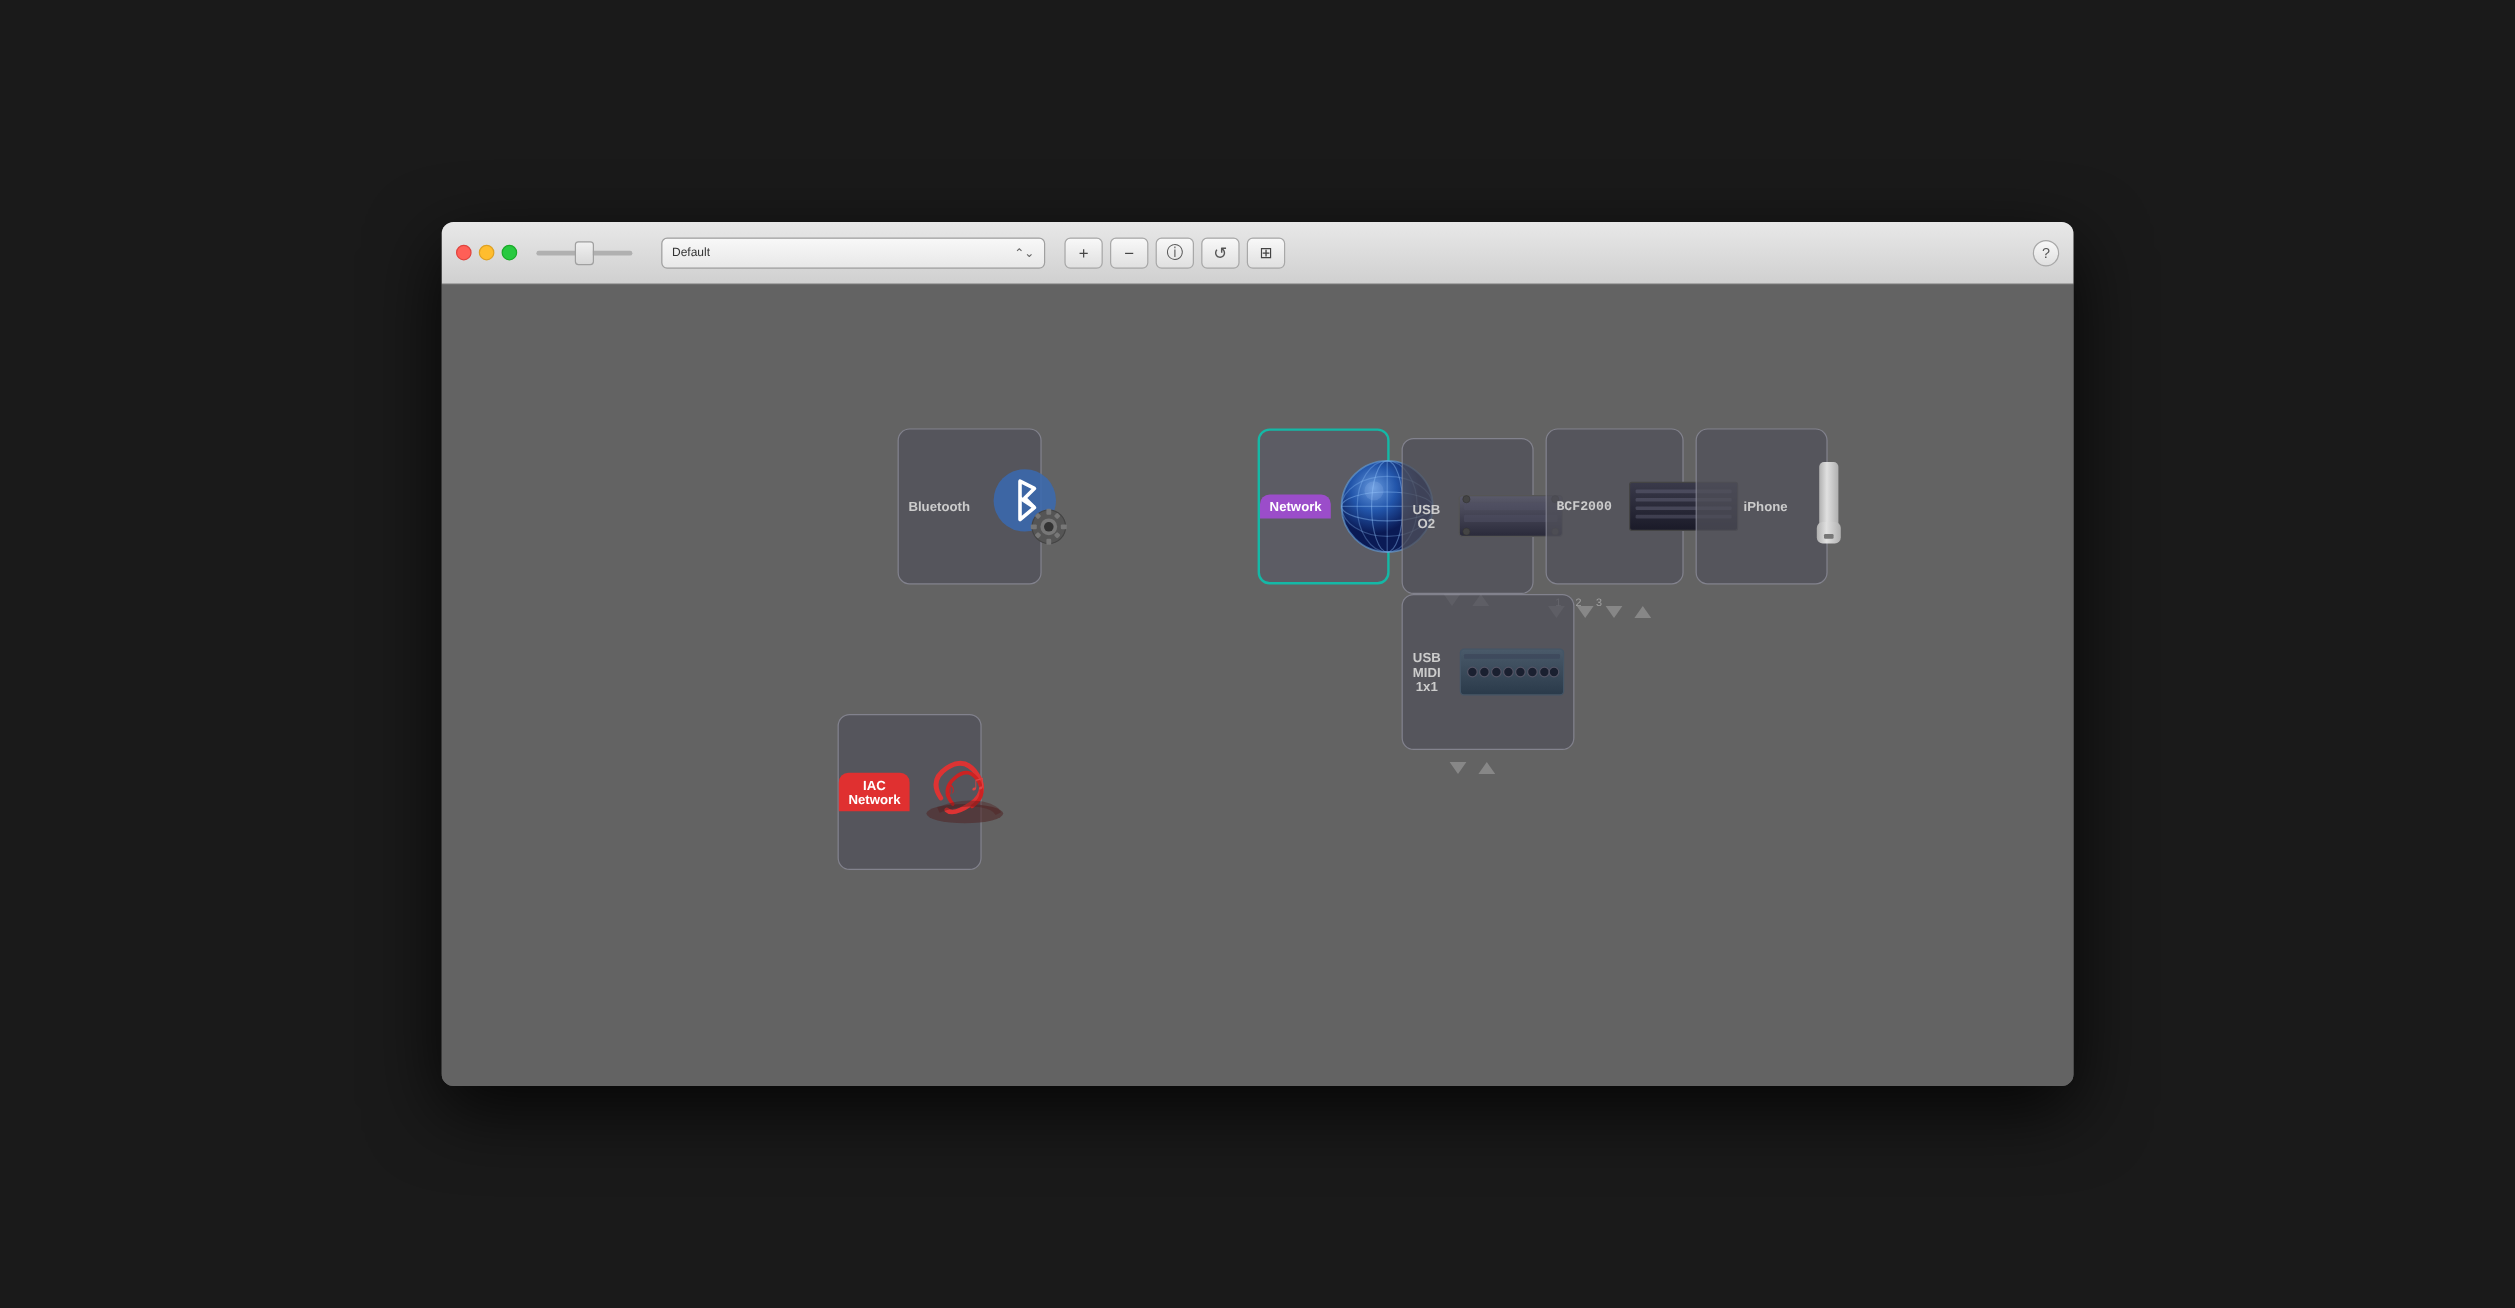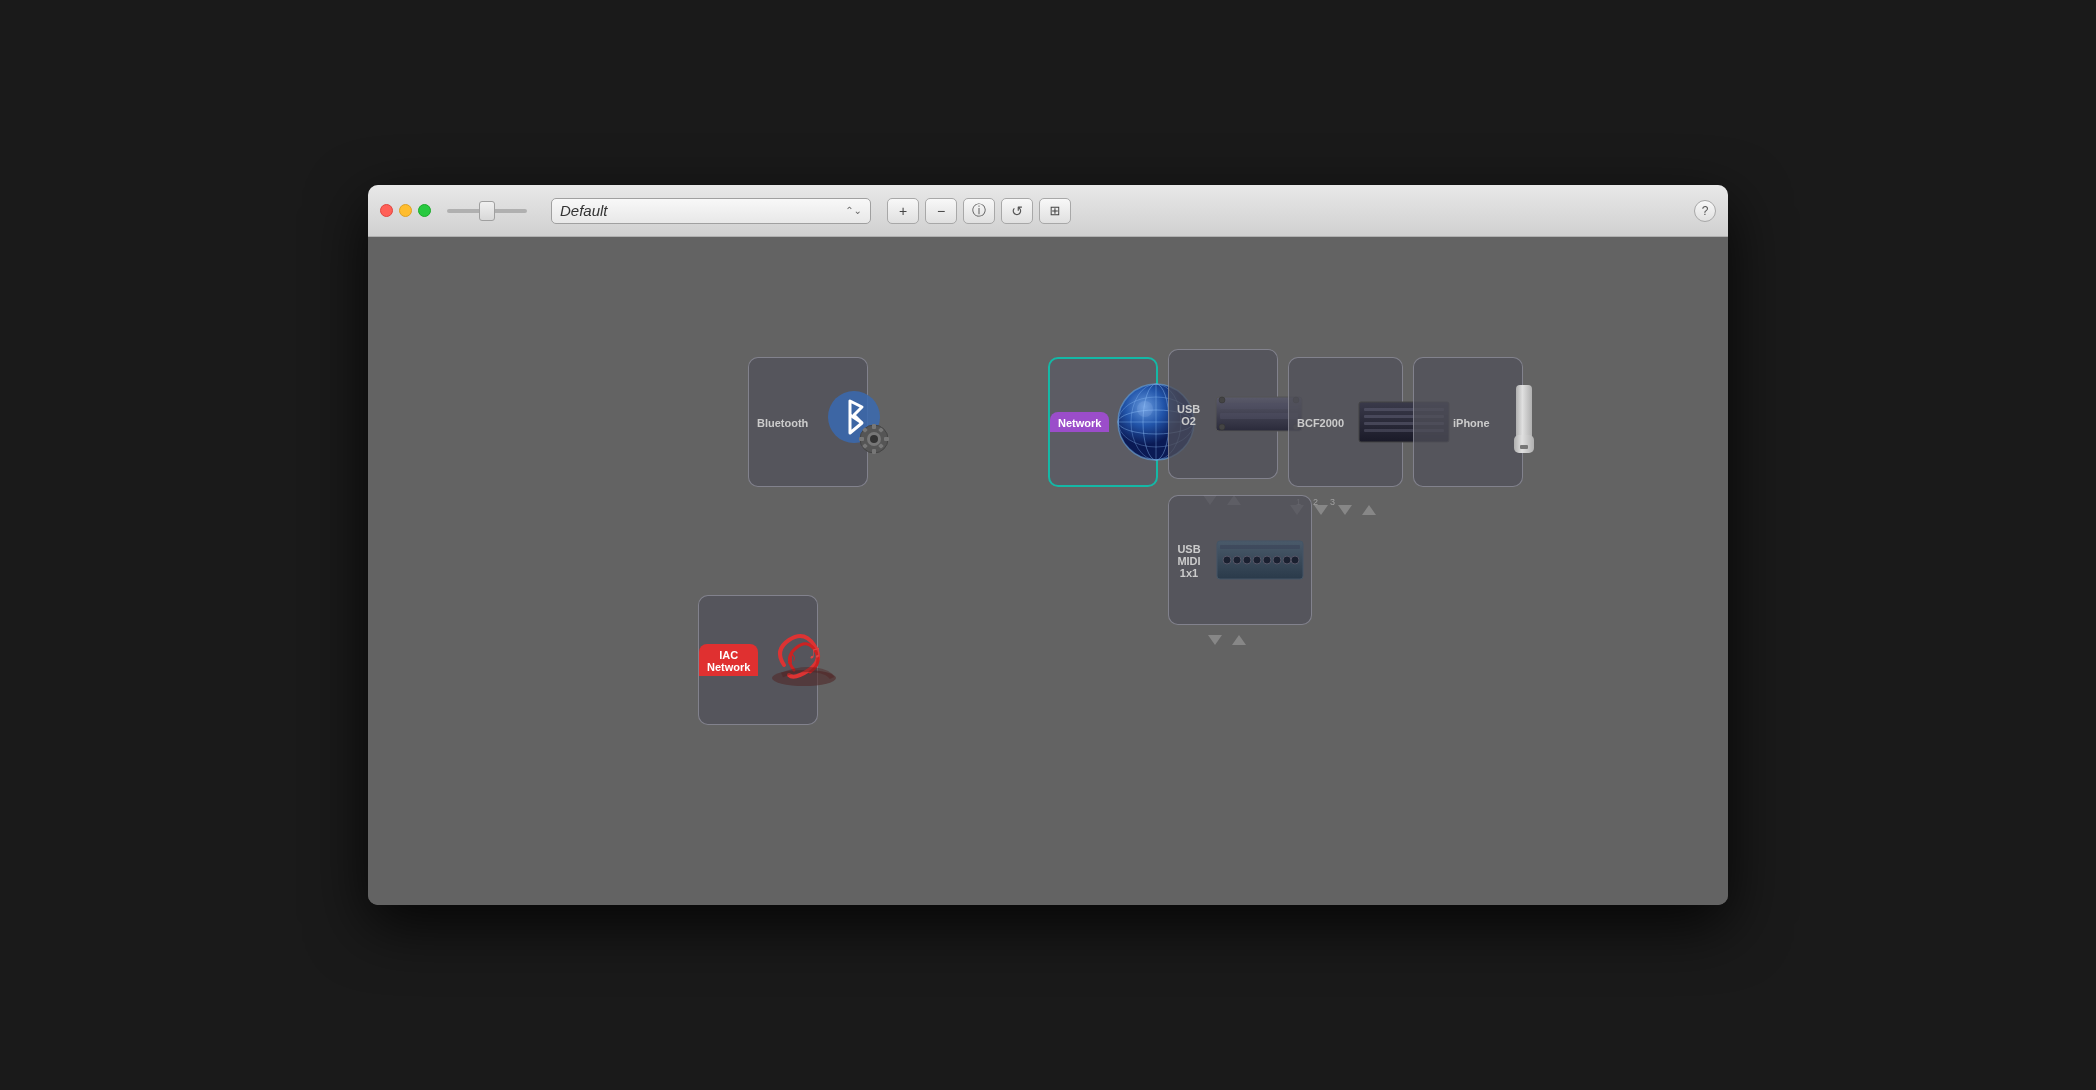--- a/index.html
+++ b/index.html
@@ -92,23 +92,22 @@
       border: 1px solid #a0a0a0;
       border-radius: 5px;
       display: flex;
       align-items: center;
       justify-content: space-between;
       padding: 0 8px;
       cursor: pointer;
     }
 
     .dropdown-label {
-      font-size: 15px;
+      font-size: 10px;
       color: #333;
-      font-style: italic;
     }
 
     .dropdown-arrow {
       color: #666;
       font-size: 10px;
     }
 
     .toolbar-buttons {
       display: flex;
       gap: 6px;
@@ -394,21 +393,21 @@
 
           <line x1="41" y1="3" x2="41" y2="79" stroke="rgba(150,200,255,0.35)" stroke-width="1"></line>
 
           <circle cx="41" cy="41" r="38" fill="none" stroke="rgba(100,160,220,0.6)" stroke-width="1.5"></circle>
 
           <circle cx="30" cy="28" r="8" fill="rgba(180,210,255,0.15)"></circle>
         </svg>
       </div>
     </div>
 
-    <div class="device-card usbo2-card" style="left:800px; top:112px;">
+    <div class="device-card usbo2-card" style="left:800px; top:128px;">
       <div class="device-label">USB O2</div>
       <div class="device-icon-area">
         <svg width="90" height="50" viewBox="0 0 90 50">
           <rect x="2" y="8" width="86" height="34" rx="3" fill="url(#usbGrad)" stroke="#555" stroke-width="1"></rect>
           <defs>
             <linearGradient id="usbGrad" x1="0" y1="0" x2="0" y2="1">
               <stop offset="0%" stop-color="#5a5a6a"></stop>
               <stop offset="100%" stop-color="#2a2a3a"></stop>
             </linearGradient>
           </defs>
@@ -422,21 +421,21 @@
           <circle cx="82" cy="38" r="3" fill="#444" stroke="#333" stroke-width="0.5"></circle>
         </svg>
       </div>
     </div>
 
     <div class="connector" style="position:absolute; left:835px; top:258px; gap:10px;">
       <div class="triangle-down"></div>
       <div class="triangle-up"></div>
     </div>
 
-    <div class="device-card bcf2000-card" style="left:920px; top:120px;">
+    <div class="device-card bcf2000-card" style="left:920px; top:120px;font-family:Liberation Mono, monospace;">
       <div class="device-label">BCF2000</div>
       <div class="device-icon-area">
         <svg width="92" height="48" viewBox="0 0 92 48">
           <defs>
             <linearGradient id="bcfGrad" x1="0" y1="0" x2="0" y2="1">
               <stop offset="0%" stop-color="#3a3a4a"></stop>
               <stop offset="100%" stop-color="#1a1a28"></stop>
             </linearGradient>
           </defs>
           <rect x="1" y="4" width="90" height="40" rx="2" fill="url(#bcfGrad)" stroke="#444" stroke-width="1"></rect>

